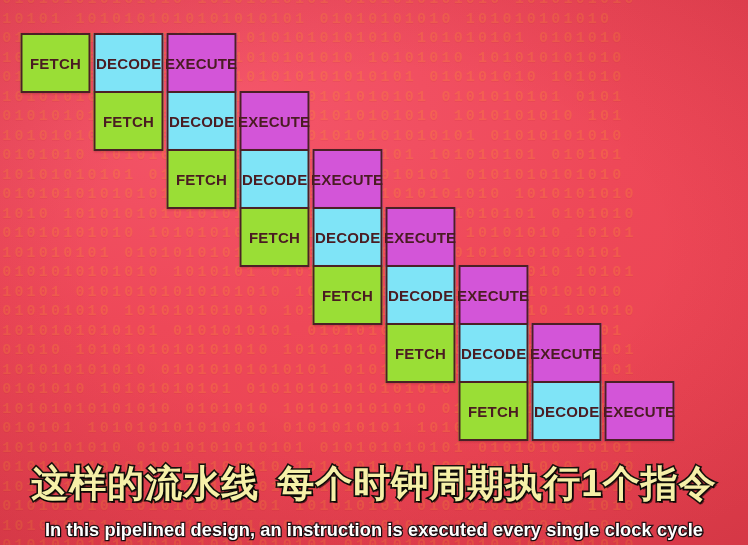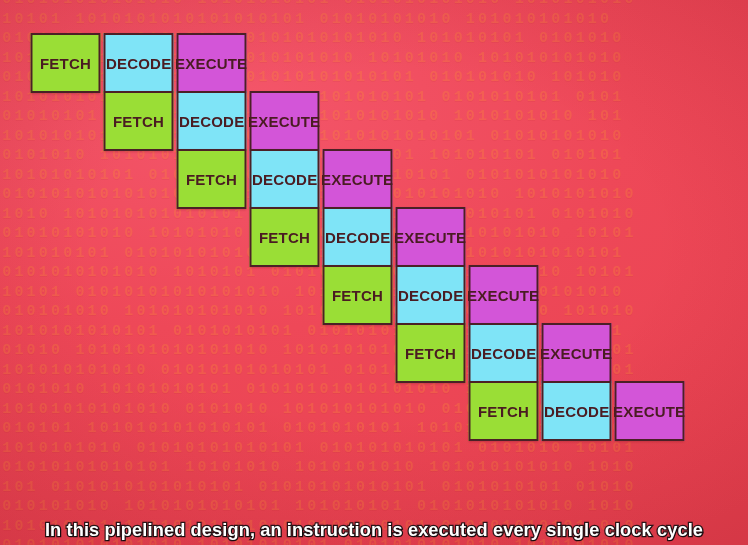--- a/index.html
+++ b/index.html
@@ -44,21 +44,21 @@
     white-space: pre;
     overflow: hidden;
     user-select: none;
     pointer-events: none;
     text-shadow: 0 1px 0 rgba(160,30,20,0.25);
   }
 
   
   #pipeline {
     position: absolute;
-    left: 10px;
+    left: 0;
     top: 0;
     width: 708px;
     height: 470px;
   }
   .stage-box {
     position: absolute;
     box-sizing: border-box;
     border: 2px solid #4b2026;
     display: flex;
     align-items: center;
@@ -221,16 +221,19 @@
       </div>
       <div class="stage-box st-decode" style="left: 529px; top: 381px; width: 75px; height: 60px; background: rgb(127, 228, 247); border-color: rgb(75, 32, 38); color: rgb(74, 28, 34);">
         <span class="lbl">DECODE</span>
       </div>
       <div class="stage-box st-execute" style="left: 602px; top: 381px; width: 75px; height: 60px; background: rgb(211, 85, 216); border-color: rgb(75, 32, 38); color: rgb(74, 28, 34);">
         <span class="lbl">EXECUTE</span>
       </div>
     </div>
 
   <div id="subtitles">
+    <div class="sub-cn">
+      <span>这样的流水线</span><span class="gap"></span><span>每个时钟周期执行1个指令</span>
+    </div>
     <div class="sub-en">In this pipelined design, an instruction is executed every single clock cycle</div>
   </div>
 
 </div>
 
 </body></html>

